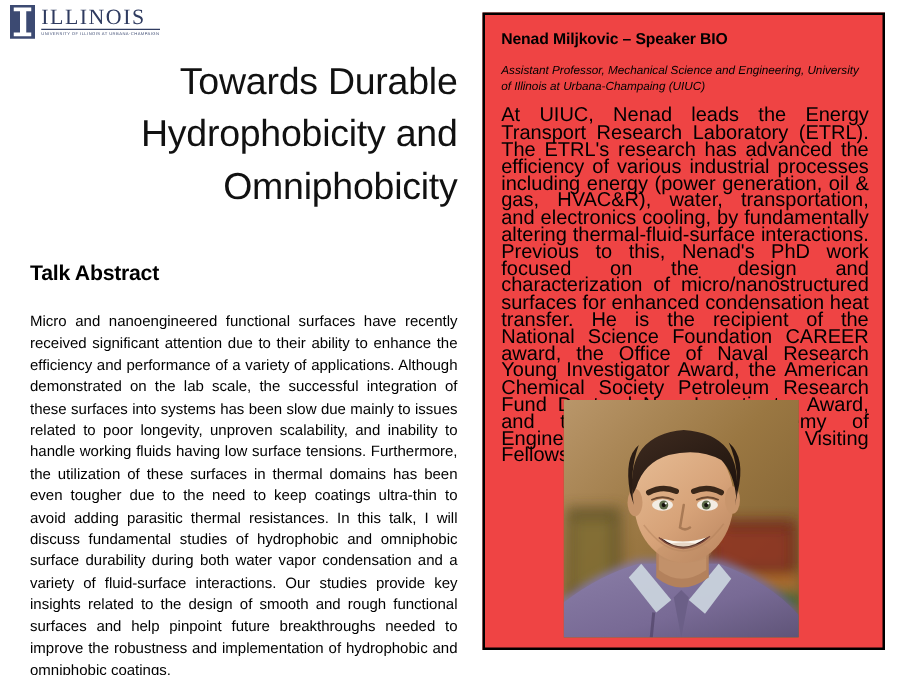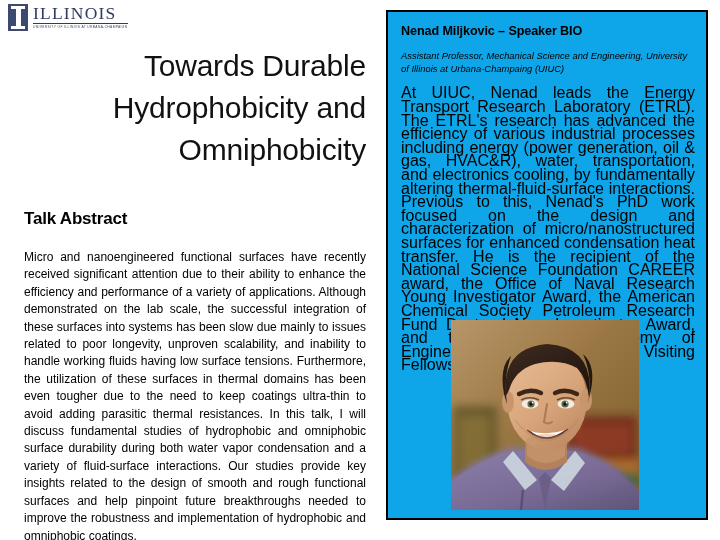--- a/index.html
+++ b/index.html
@@ -137,21 +137,21 @@
 
   
   .bio-panel {
     position: absolute;
     left: 386px;
     top: 10px;
     width: 322px;
     height: 510px;
     border: 2px solid #000000;
     box-sizing: border-box;
-    background: #0ea5e9;
+    background: #ef4444;
   }
   .bio-inner {
     position: absolute;
     left: 13px;
     top: 12px;
     right: 11px;
   }
   .bio-title {
     font-size: 12.6px;
     font-weight: bold;

